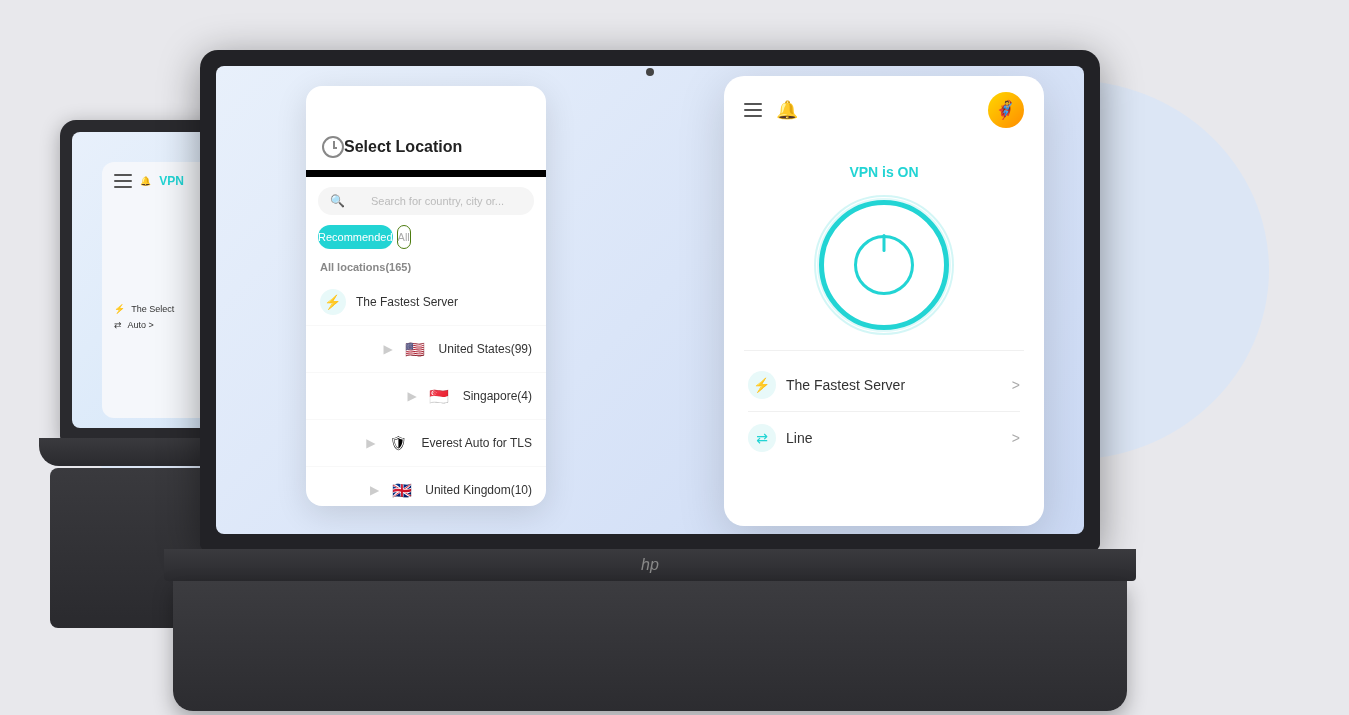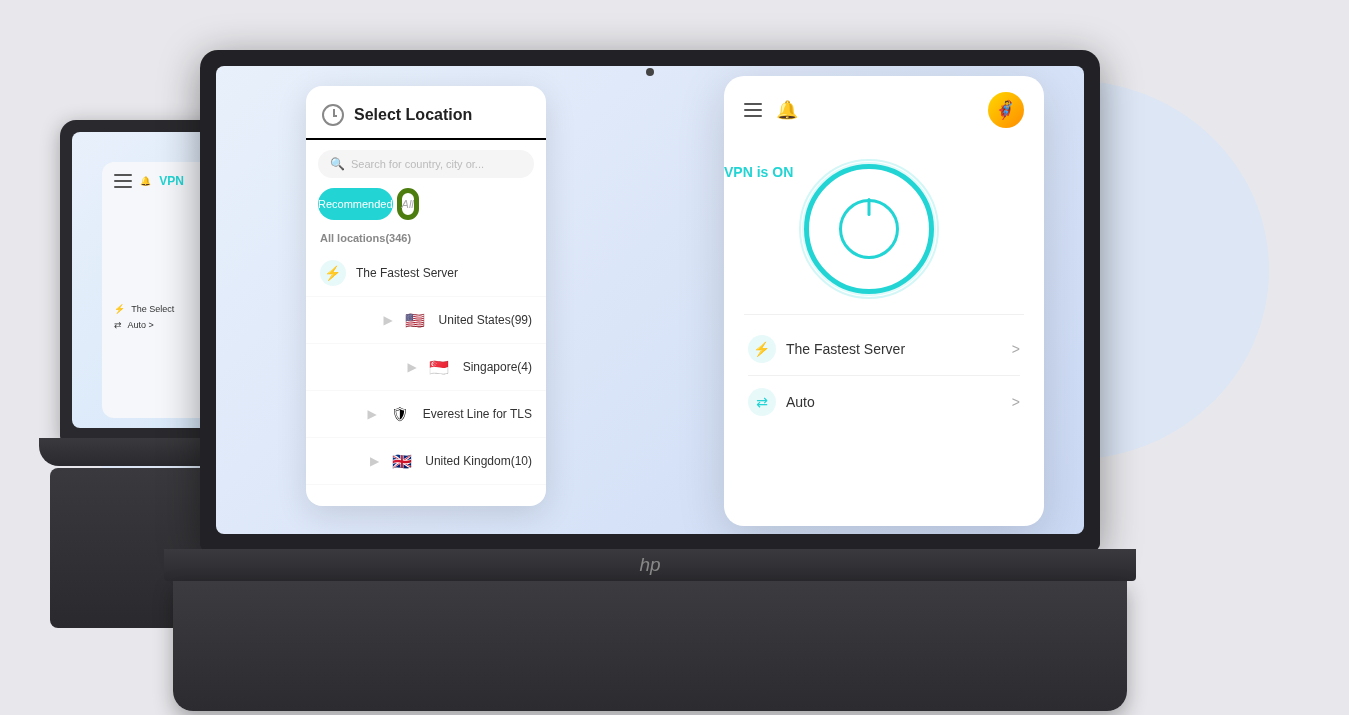--- a/index.html
+++ b/index.html
@@ -152,21 +152,21 @@
       margin-left: -4%;
       margin-top: -1px;
       display: flex;
       align-items: center;
       justify-content: center;
     }
 
     .laptop-main .brand-logo {
       color: #888;
       font-style: italic;
-      font-size: 19px;
+      font-size: 16px;
     }
 
     .laptop-main .keyboard {
       background: linear-gradient(180deg, #3c3c40 0%, #2c2c30 100%);
       height: 130px;
       border-radius: 0 0 20px 20px;
       width: 106%;
       margin-left: -3%;
       box-shadow: 0 8px 20px rgba(0,0,0,0.3);
     }
@@ -181,23 +181,23 @@
       background: white;
       border-radius: 16px;
       box-shadow: 0 8px 32px rgba(0,0,0,0.12);
       overflow: hidden;
       z-index: 5;
     }
 
     .panel-header {
       display: flex;
       align-items: center;
-      gap: 10px;
       padding: 18px 16px 12px;
-      border-bottom: 2px solid #000000;
+      border-bottom: 7px solid #000000;
+      margin-top: 32px;
     }
 
     .panel-title {
       font-size: 16px;
       font-weight: 600;
       color: #222;
     }
 
     .clock-icon {
       width: 22px;
@@ -240,20 +240,21 @@
 
     .search-icon-svg {
       color: #aaa;
       font-size: 12px;
       flex-shrink: 0;
     }
 
     .search-placeholder {
       font-size: 11px;
       color: #bbb;
+      margin-left: 20px;
     }
 
     .tabs-row {
       display: flex;
       gap: 4px;
       padding: 0 12px 8px;
     }
 
     .tab-btn {
       padding: 5px 0;
@@ -265,22 +266,21 @@
     }
 
     .tab-btn.active {
       background: #22d4d4;
       color: white;
     }
 
     .tab-btn.inactive {
       background: transparent;
       color: #aaa;
-      border: 5px solid #4d7c0f;
-      font-style: italic;
+      border: 1px solid #4d7c0f;
     }
 
     .section-label {
       font-size: 11px;
       color: #888;
       font-weight: 600;
       padding: 4px 14px 6px;
     }
 
     .server-list-item {
@@ -379,23 +379,23 @@
       display: flex;
       align-items: center;
       justify-content: center;
       font-size: 18px;
       overflow: hidden;
       cursor: pointer;
     }
 
     .vpn-status-area {
       display: flex;
-      align-items: flex-start;
+      flex-direction: column;
+      align-items: center;
       padding: 20px 0;
-      gap: 11px;
     }
 
     .vpn-status-text {
       font-size: 14px;
       font-weight: 600;
       color: #22d4d4;
       margin-bottom: 20px;
     }
 
     .power-button-ring {
@@ -608,21 +608,21 @@
           <div class="search-box">
             <span class="search-icon-svg">🔍</span>
             <span class="search-placeholder">Search for country, city or...</span>
           </div>
 
           <div class="tabs-row">
             <button class="tab-btn active">Recommended</button>
             <button class="tab-btn inactive">All</button>
           </div>
 
-          <div class="section-label">All locations(346)</div>
+          <div class="section-label">All locations(165)</div>
 
           <div class="server-list-item">
             <div class="server-flag fastest">
               <span class="lightning-icon">⚡</span>
             </div>
             <span class="server-name">The Fastest Server</span>
           </div>
 
           <div class="server-list-item">
             <span class="chevron-right">▶</span>
@@ -632,21 +632,21 @@
 
           <div class="server-list-item">
             <span class="chevron-right">▶</span>
             <div class="server-flag">🇸🇬</div>
             <span class="server-name">Singapore(4)</span>
           </div>
 
           <div class="server-list-item">
             <span class="chevron-right">▶</span>
             <div class="server-flag" style="font-size:14px;">🛡</div>
-            <span class="server-name">Everest Line for TLS</span>
+            <span class="server-name">Everest Auto for TLS</span>
           </div>
 
           <div class="server-list-item">
             <span class="chevron-right">▶</span>
             <div class="server-flag">🇬🇧</div>
             <span class="server-name">United Kingdom(10)</span>
           </div>
         </div>
 
         <div class="vpn-panel-main">
@@ -679,21 +679,21 @@
               <span class="info-row-text">The Fastest Server</span>
               <span class="info-row-arrow">&gt;</span>
             </div>
 
             <hr class="divider" style="margin: 0;">
 
             <div class="info-row">
               <div class="info-row-icon">
                 <span style="color:#22d4d4; font-size:14px;">⇄</span>
               </div>
-              <span class="info-row-text">Auto</span>
+              <span class="info-row-text">Line</span>
               <span class="info-row-arrow">&gt;</span>
             </div>
           </div>
         </div>
 
       </div>
     </div>
     <div class="base">
       <span class="brand-logo">hp</span>
     </div>

